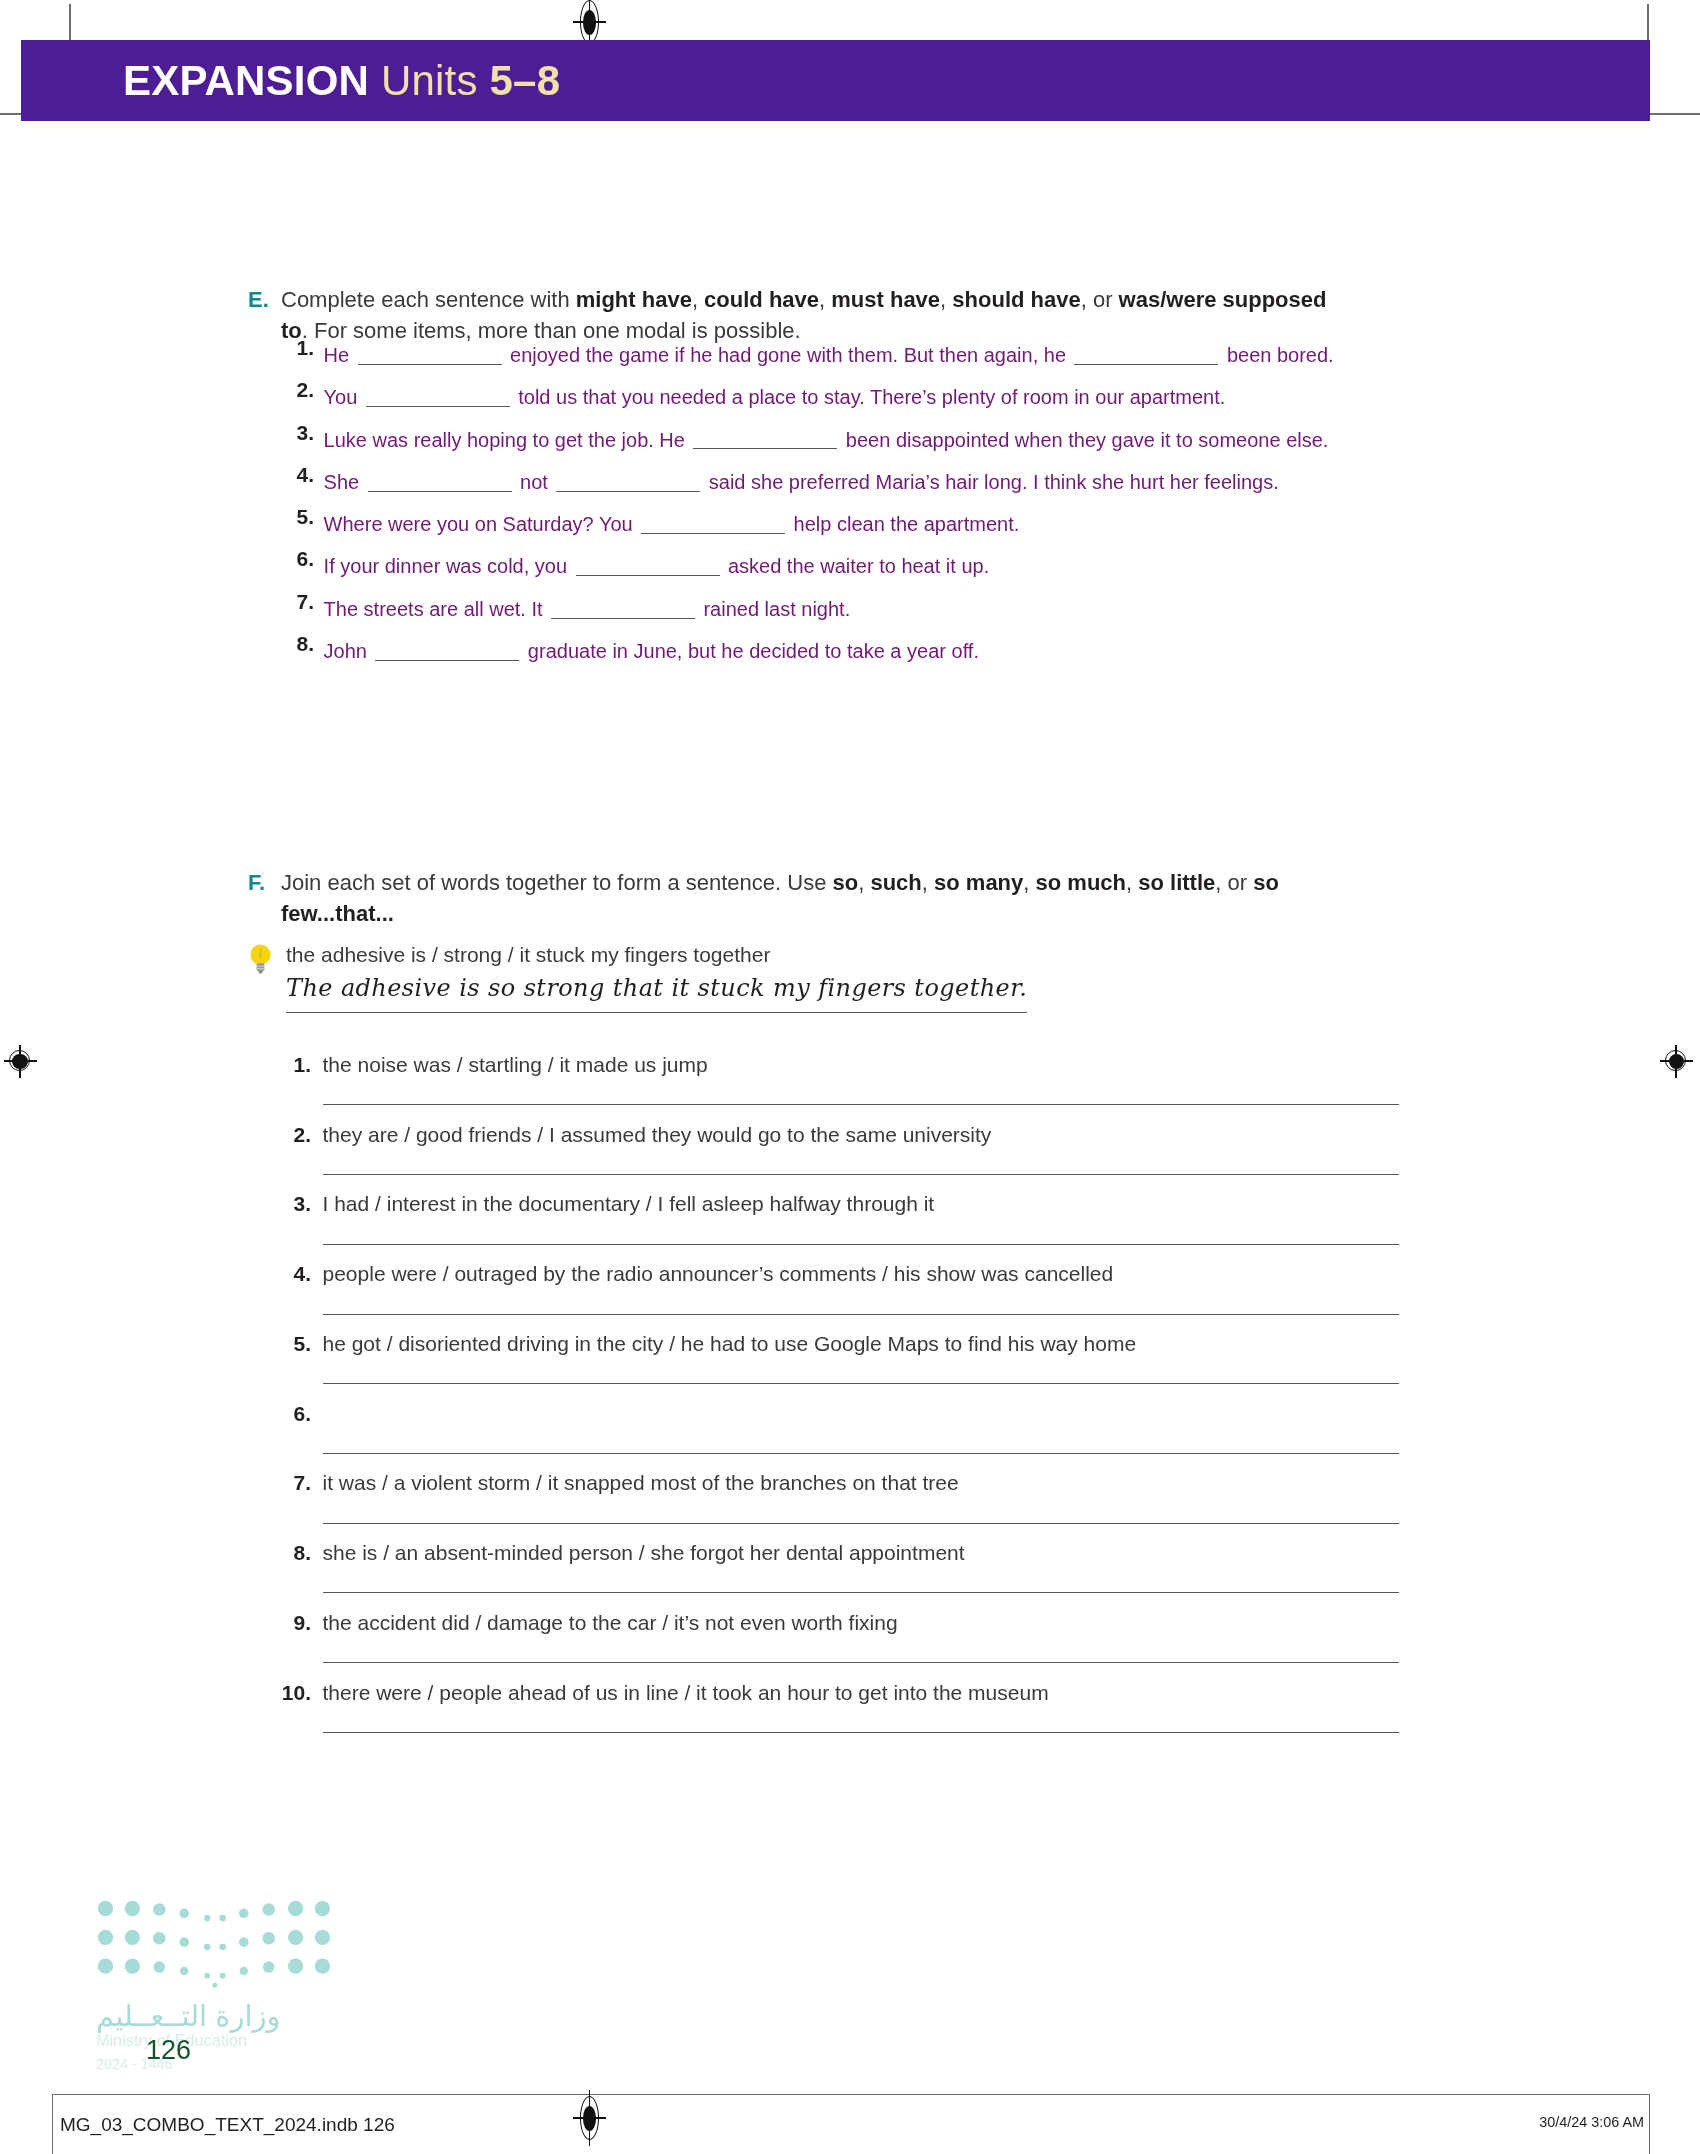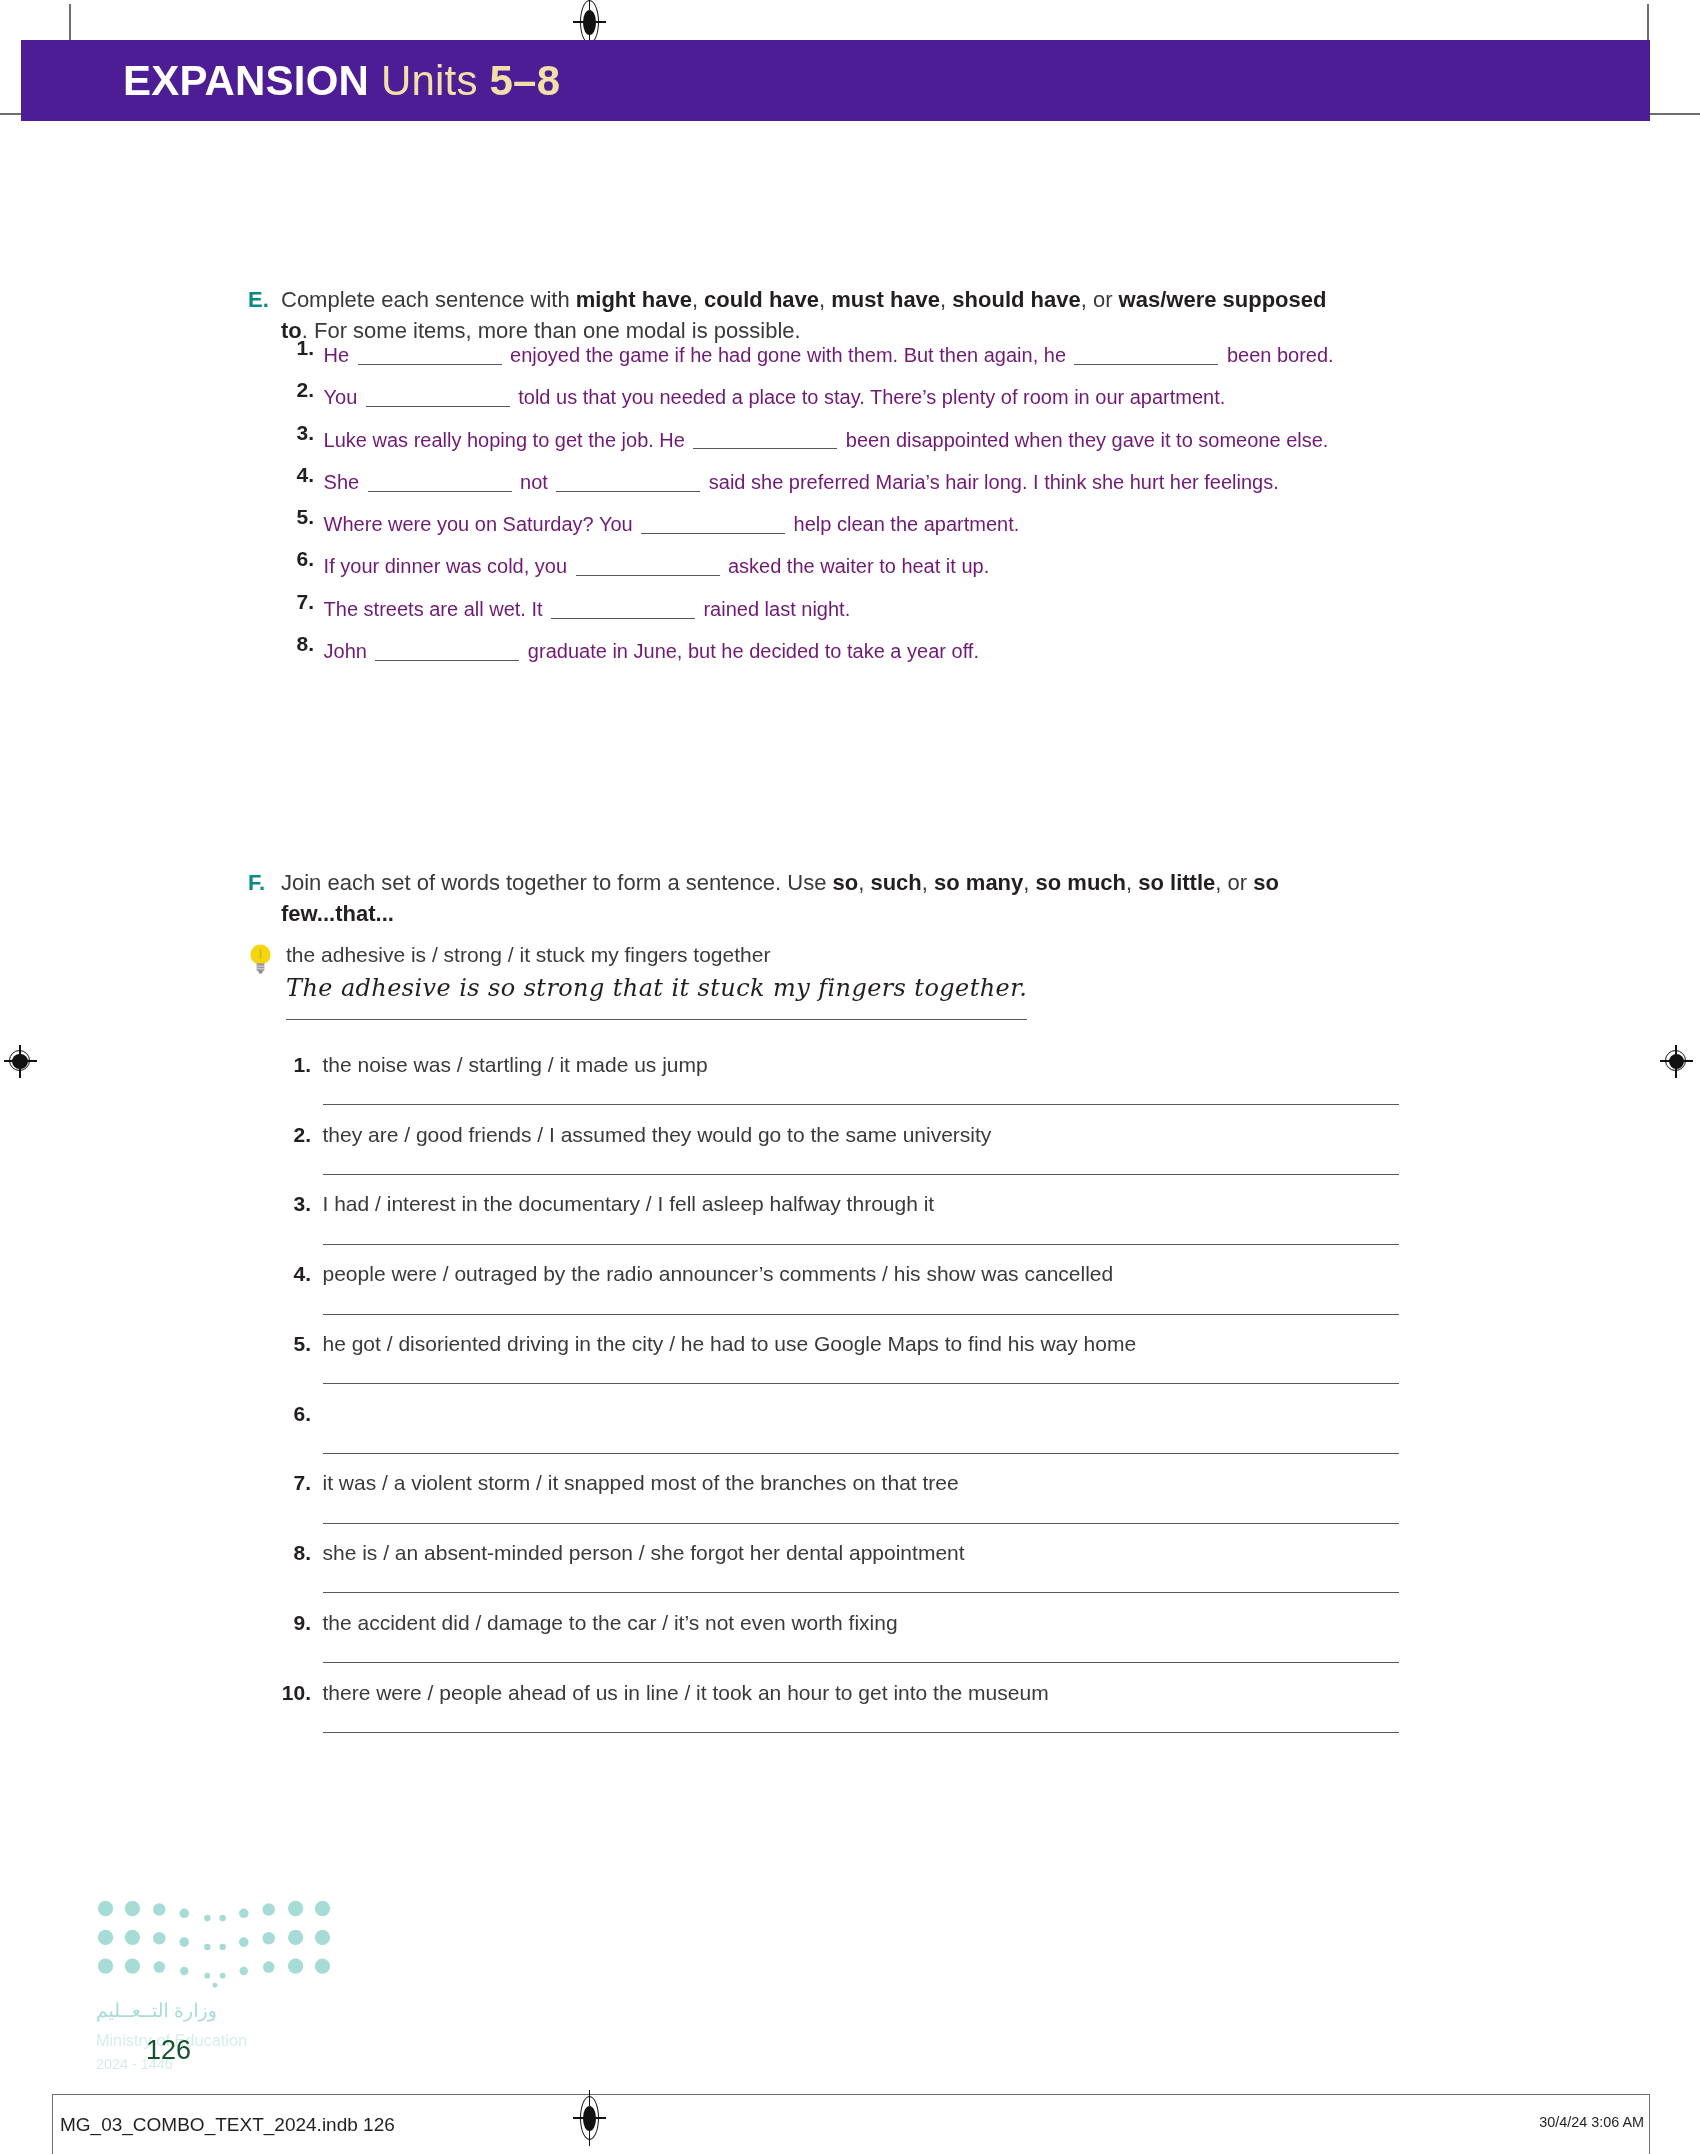--- a/index.html
+++ b/index.html
@@ -189,21 +189,21 @@
     line-height: 1.38;
     color: #3a3a3c;
   }
   .ex-answer {
     font-family: "DejaVu Serif", serif;
     font-style: italic;
     font-size: 24px;
     color: #231f20;
     border-bottom: 1.5px solid #58585b;
     display: inline-block;
-    padding-bottom: 17px;
+    padding-bottom: 10px;
     margin-top: 3.8px;
     letter-spacing: 0.4px;
   }
 
   
   .list-f {
     position: absolute;
     left: 263px;
     top: 1051px;
     width: 1153px;
@@ -241,21 +241,21 @@
     left: 94px;
     top: 1897px;
     width: 250px;
     height: 154px;
   }
   .ministry .dots { position: absolute; left: 0; top: 0; }
   .ar-text {
     position: absolute;
     left: 1.9px;
     top: 102px;
-    font-size: 19px;
+    font-size: 29px;
     color: #a7dcd6;
     direction: rtl;
     letter-spacing: 1px;
     white-space: nowrap;
   }
   .en-text {
     position: absolute;
     left: 1.9px;
     top: 134px;
     font-size: 16.3px;

